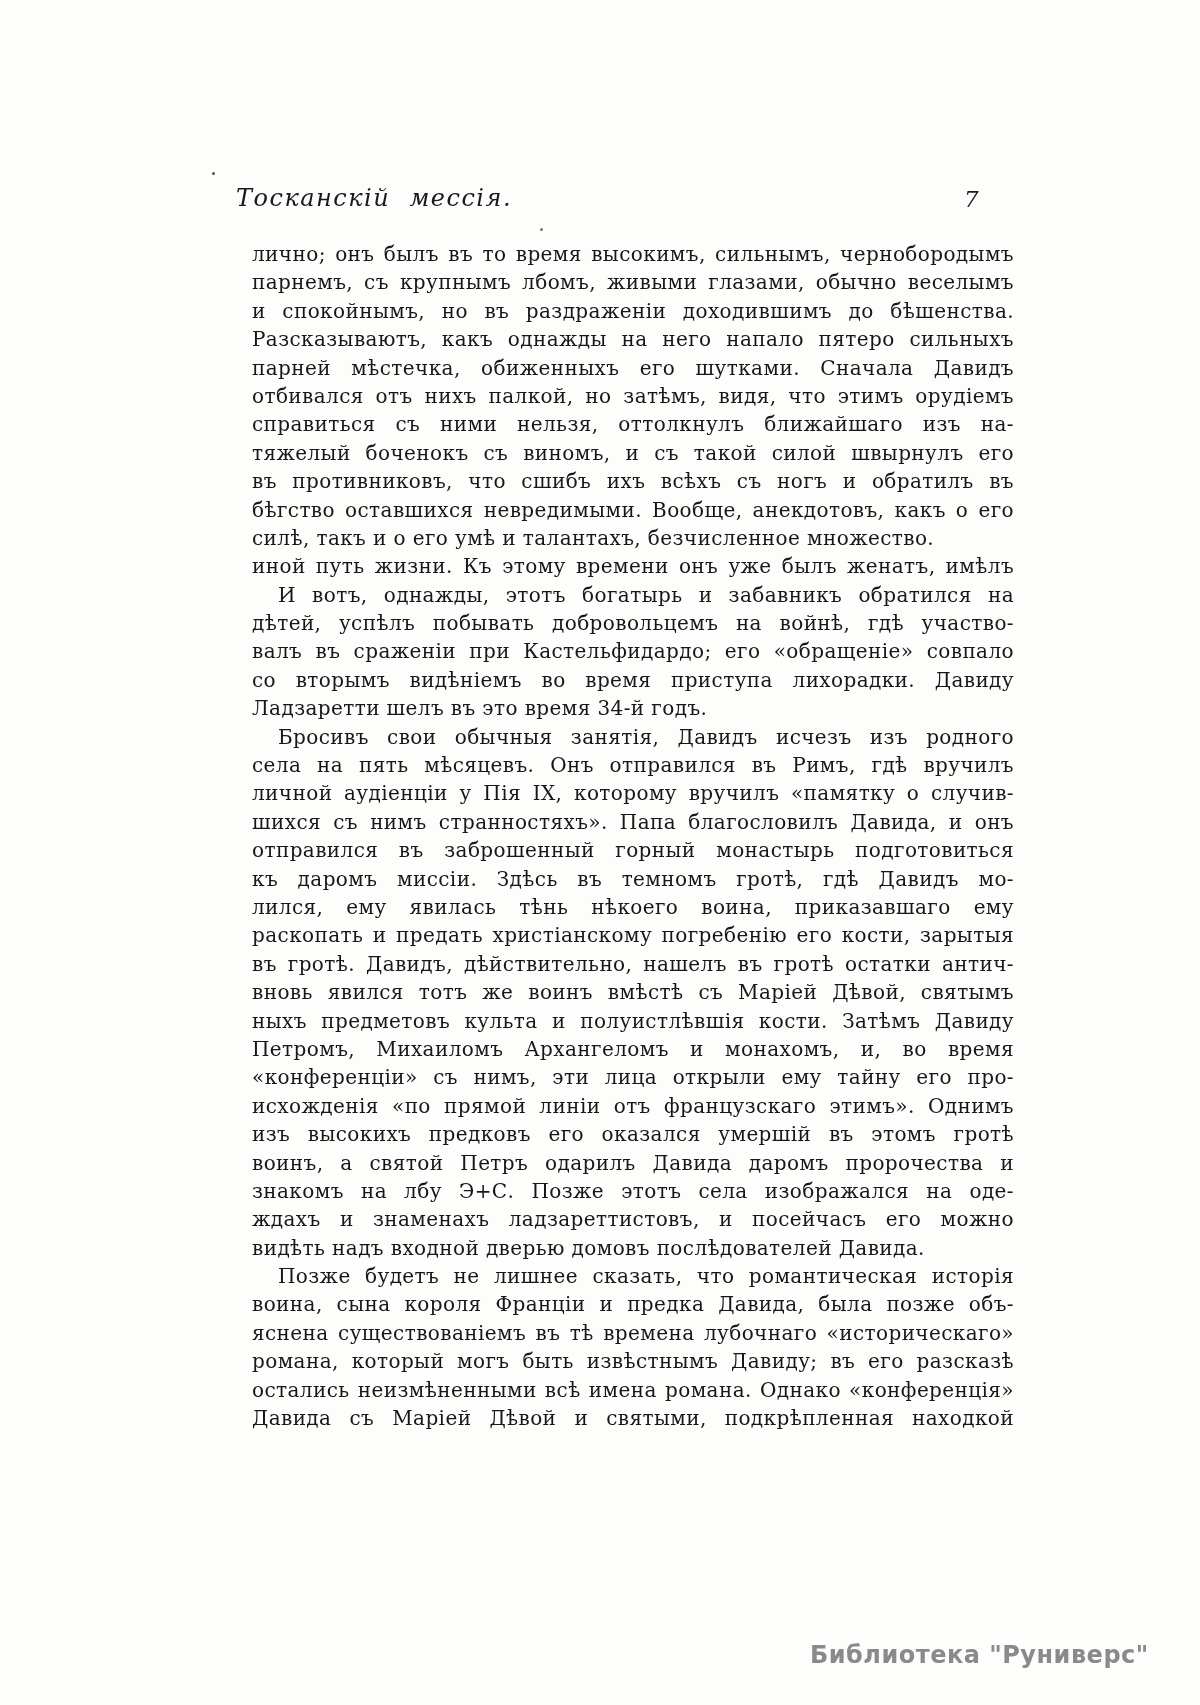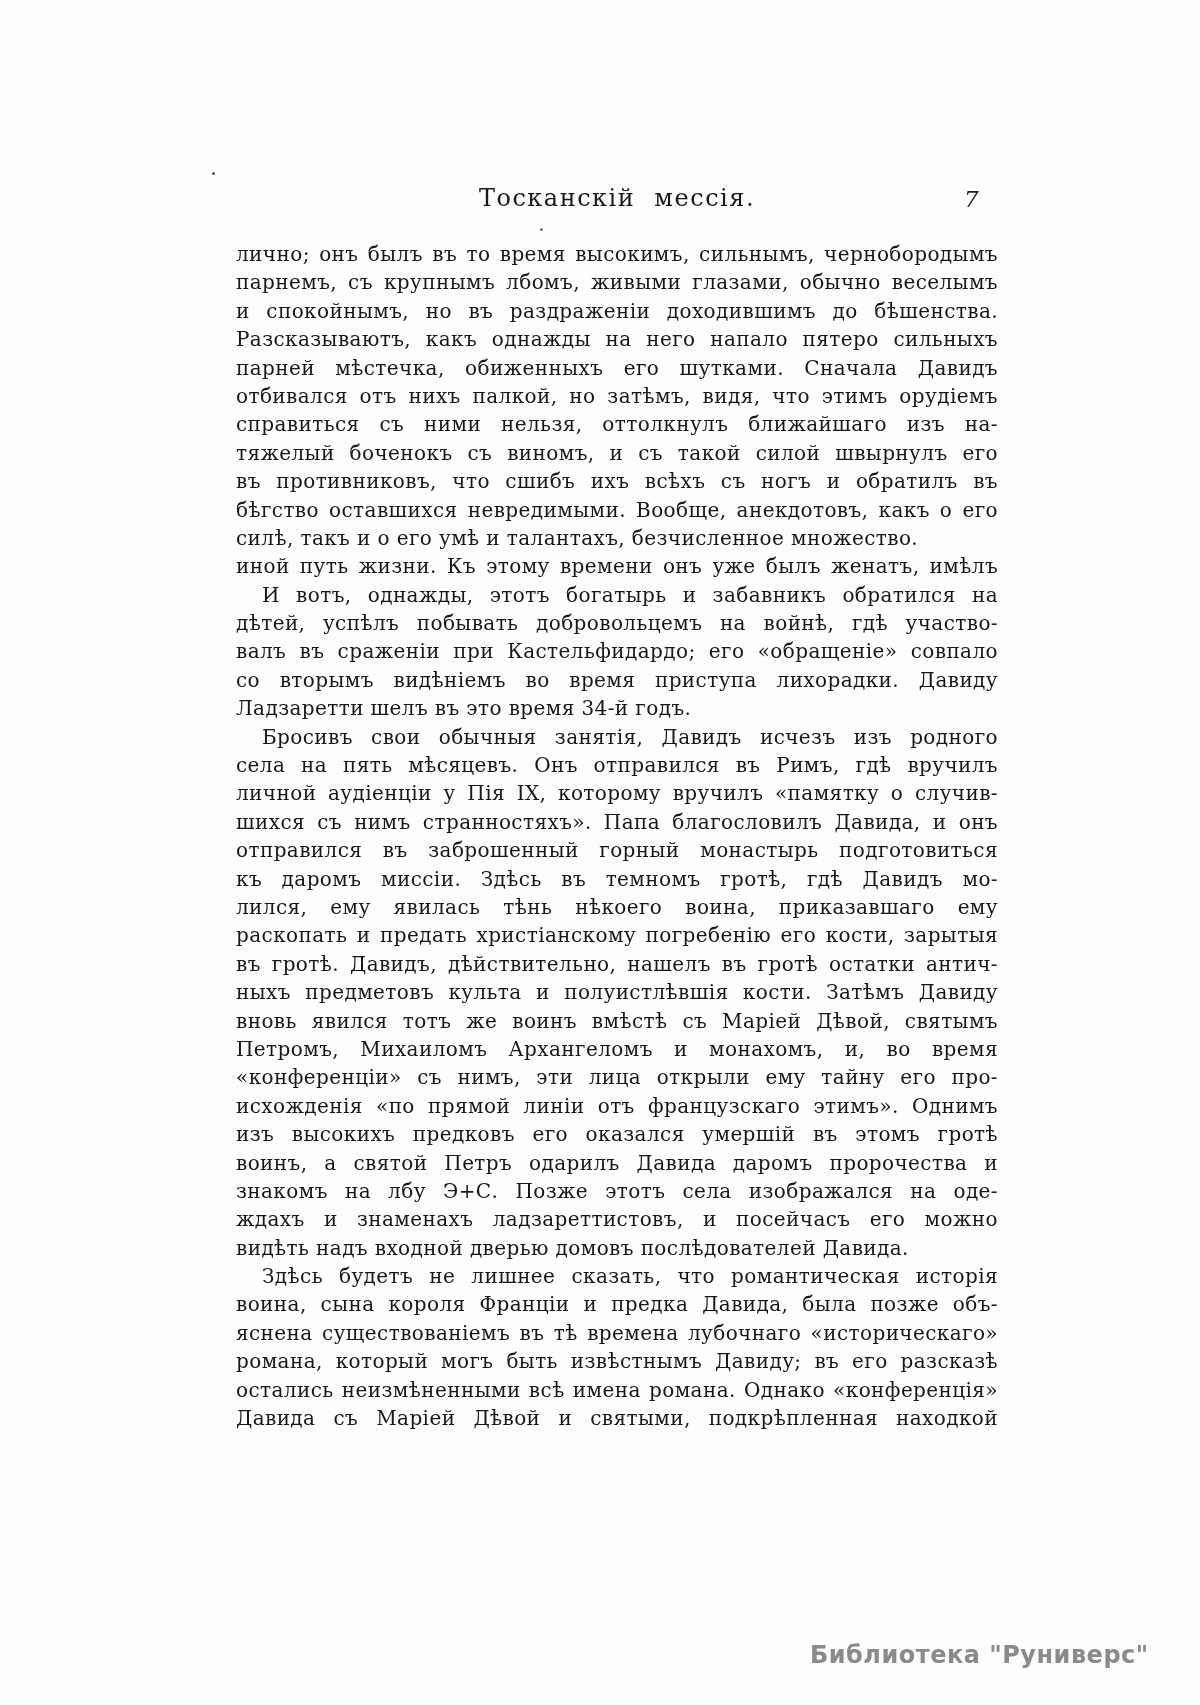--- a/index.html
+++ b/index.html
@@ -18,38 +18,38 @@
   }
   .header {
     position: absolute;
     top: 184px;
     left: 236px;
     width: 762px;
     height: 30px;
   }
   .title {
     display: block;
-    text-align: center;
+    font-style: italic;
     font-size: 24px;
     letter-spacing: 1.5px;
     word-spacing: 10px;
     color: #1a1a1a;
   }
   .pagenum {
     position: absolute;
     top: 2px;
     left: 728px;
     font-style: italic;
     font-size: 23px;
     color: #1a1a1a;
   }
   .textblock {
     position: absolute;
     top: 240px;
-    left: 236px;
+    left: 252px;
     width: 762px;
   }
   .paragraph {
     margin: 0;
     padding: 0;
   }
   .line {
     font-size: 20px;
     line-height: 28.4px;
     height: 28.4px;
@@ -120,33 +120,33 @@
       <div class="paragraph">
         <div class="line indent">Бросивъ свои обычныя занятія, Давидъ исчезъ изъ родного</div>
         <div class="line">села на пять мѣсяцевъ. Онъ отправился въ Римъ, гдѣ вручилъ</div>
         <div class="line">личной аудіенціи у Пія IX, которому вручилъ «памятку о случив-</div>
         <div class="line">шихся съ нимъ странностяхъ». Папа благословилъ Давида, и онъ</div>
         <div class="line">отправился въ заброшенный горный монастырь подготовиться</div>
         <div class="line">къ даромъ миссіи. Здѣсь въ темномъ гротѣ, гдѣ Давидъ мо-</div>
         <div class="line">лился, ему явилась тѣнь нѣкоего воина, приказавшаго ему</div>
         <div class="line">раскопать и предать христіанскому погребенію его кости, зарытыя</div>
         <div class="line">въ гротѣ. Давидъ, дѣйствительно, нашелъ въ гротѣ остатки антич-</div>
+        <div class="line">вновь явился тотъ же воинъ вмѣстѣ съ Маріей Дѣвой, святымъ</div>
         <div class="line">ныхъ предметовъ культа и полуистлѣвшія кости. Затѣмъ Давиду</div>
-        <div class="line">вновь явился тотъ же воинъ вмѣстѣ съ Маріей Дѣвой, святымъ</div>
         <div class="line">Петромъ, Михаиломъ Архангеломъ и монахомъ, и, во время</div>
         <div class="line">«конференціи» съ нимъ, эти лица открыли ему тайну его про-</div>
         <div class="line">исхожденія «по прямой линіи отъ французскаго этимъ». Однимъ</div>
         <div class="line">изъ высокихъ предковъ его оказался умершій въ этомъ гротѣ</div>
         <div class="line">воинъ, а святой Петръ одарилъ Давида даромъ пророчества и</div>
         <div class="line">знакомъ на лбу Э+С. Позже этотъ села изображался на оде-</div>
         <div class="line">ждахъ и знаменахъ ладзареттистовъ, и посейчасъ его можно</div>
         <div class="line final">видѣть надъ входной дверью домовъ послѣдователей Давида.</div>
       </div>
       <div class="paragraph">
-        <div class="line indent">Здѣсь будетъ не лишнее сказать, что романтическая исторія</div>
+        <div class="line indent">Позже будетъ не лишнее сказать, что романтическая исторія</div>
         <div class="line">воина, сына короля Франціи и предка Давида, была позже объ-</div>
         <div class="line">яснена существованіемъ въ тѣ времена лубочнаго «историческаго»</div>
         <div class="line">романа, который могъ быть извѣстнымъ Давиду; въ его разсказѣ</div>
         <div class="line">остались неизмѣненными всѣ имена романа. Однако «конференція»</div>
         <div class="line">Давида съ Маріей Дѣвой и святыми, подкрѣпленная находкой</div>
       </div>
     </div>
 
   <div class="watermark">Библиотека "Руниверс"</div>
 

